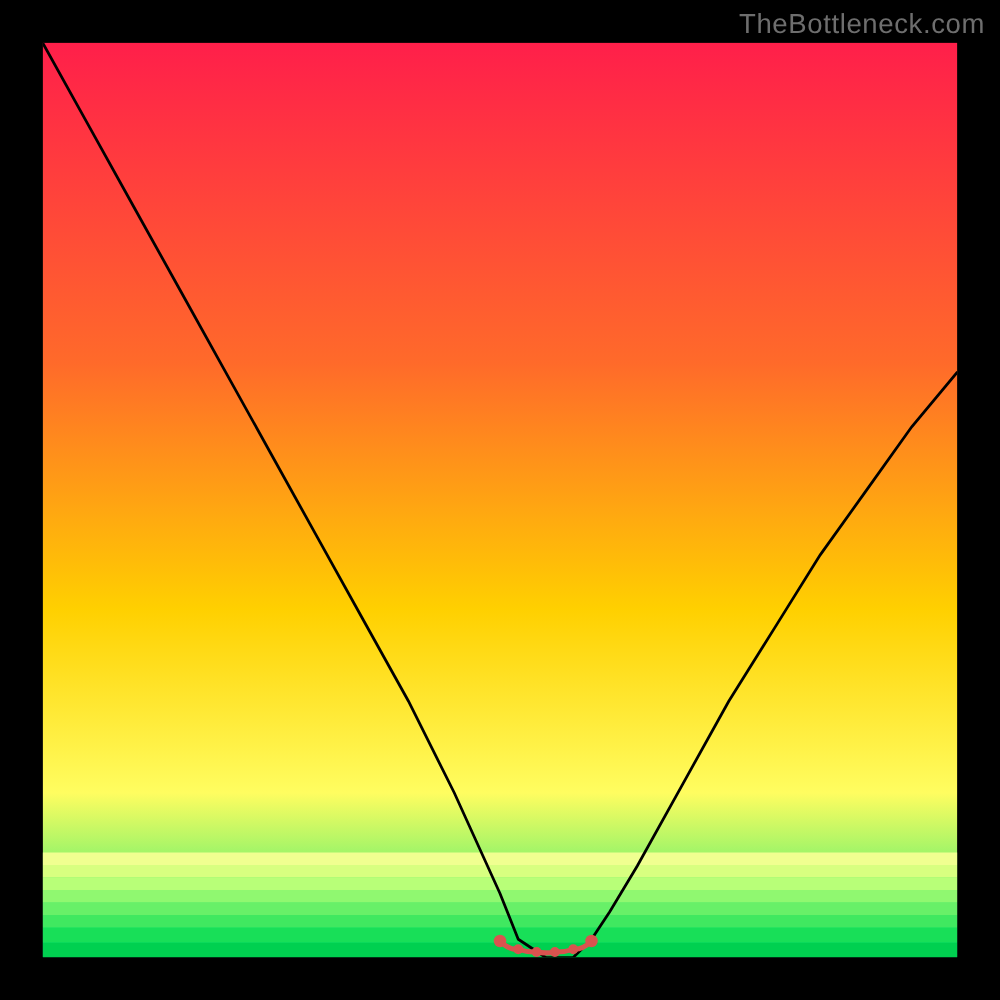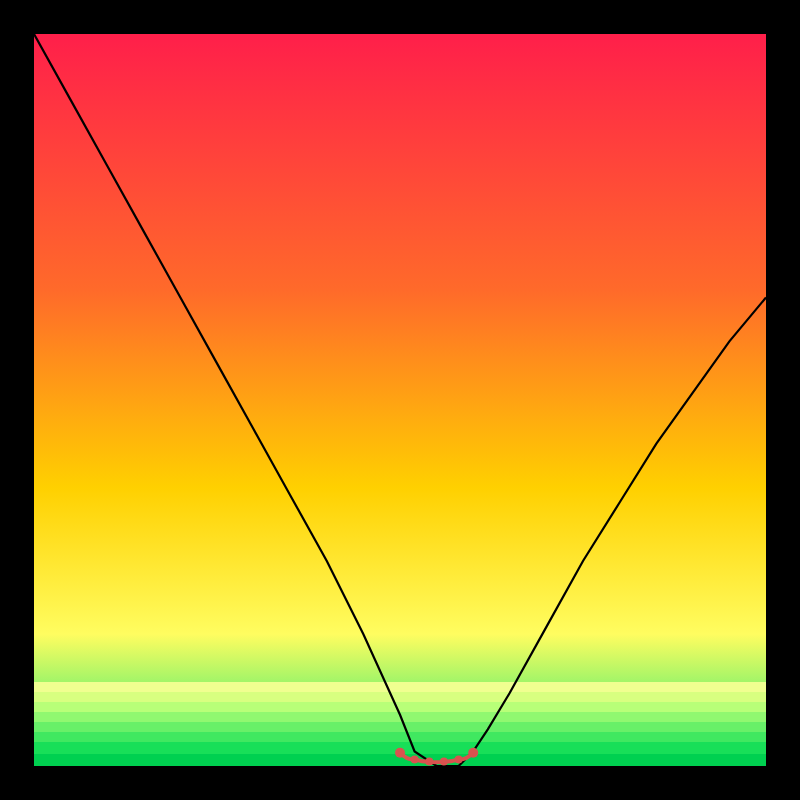--- a/index.html
+++ b/index.html
@@ -39,20 +39,21 @@
     display: block;
     width: 732px;
     height: 732px;
   }
 </style>
 </head>
 <body>
 
 <div class="frame">
 
+  <div class="watermark">TheBottleneck.com</div>
 
   <div class="plot">
     <svg viewBox="0 0 732 732" preserveAspectRatio="none">
       <defs>
         <linearGradient id="bg-grad" x1="0" y1="0" x2="0" y2="1">
           <stop offset="0" stop-color="#ff1f4a"></stop>
           <stop offset="0.35" stop-color="#ff6a2a"></stop>
           <stop offset="0.62" stop-color="#ffd000"></stop>
           <stop offset="0.82" stop-color="#fffd60"></stop>
           <stop offset="1" stop-color="#00e676"></stop>

